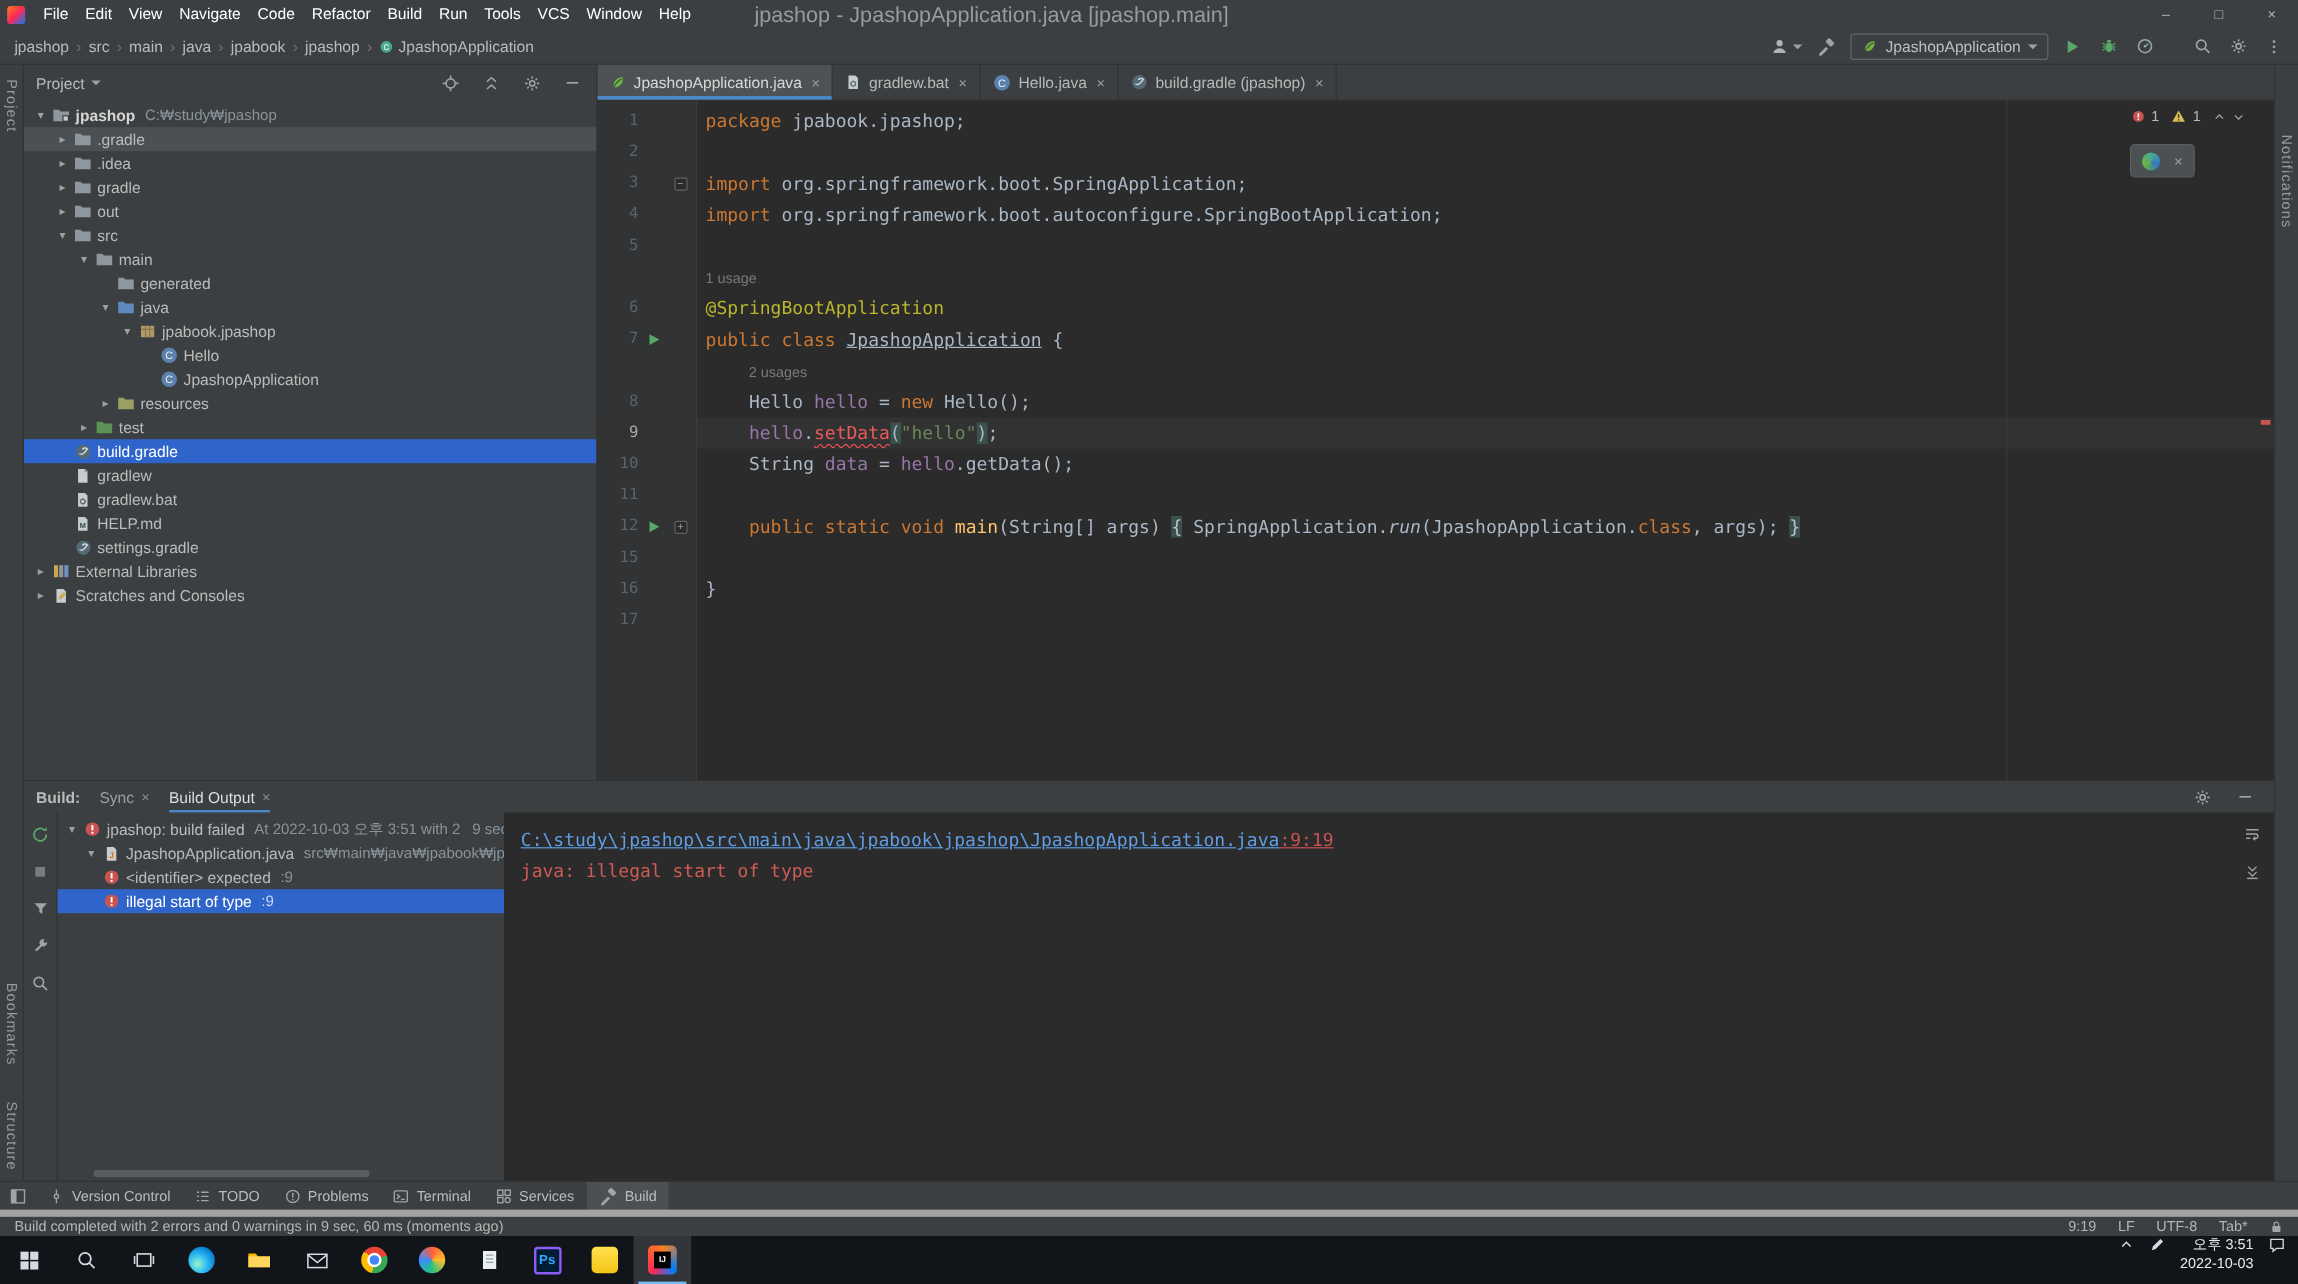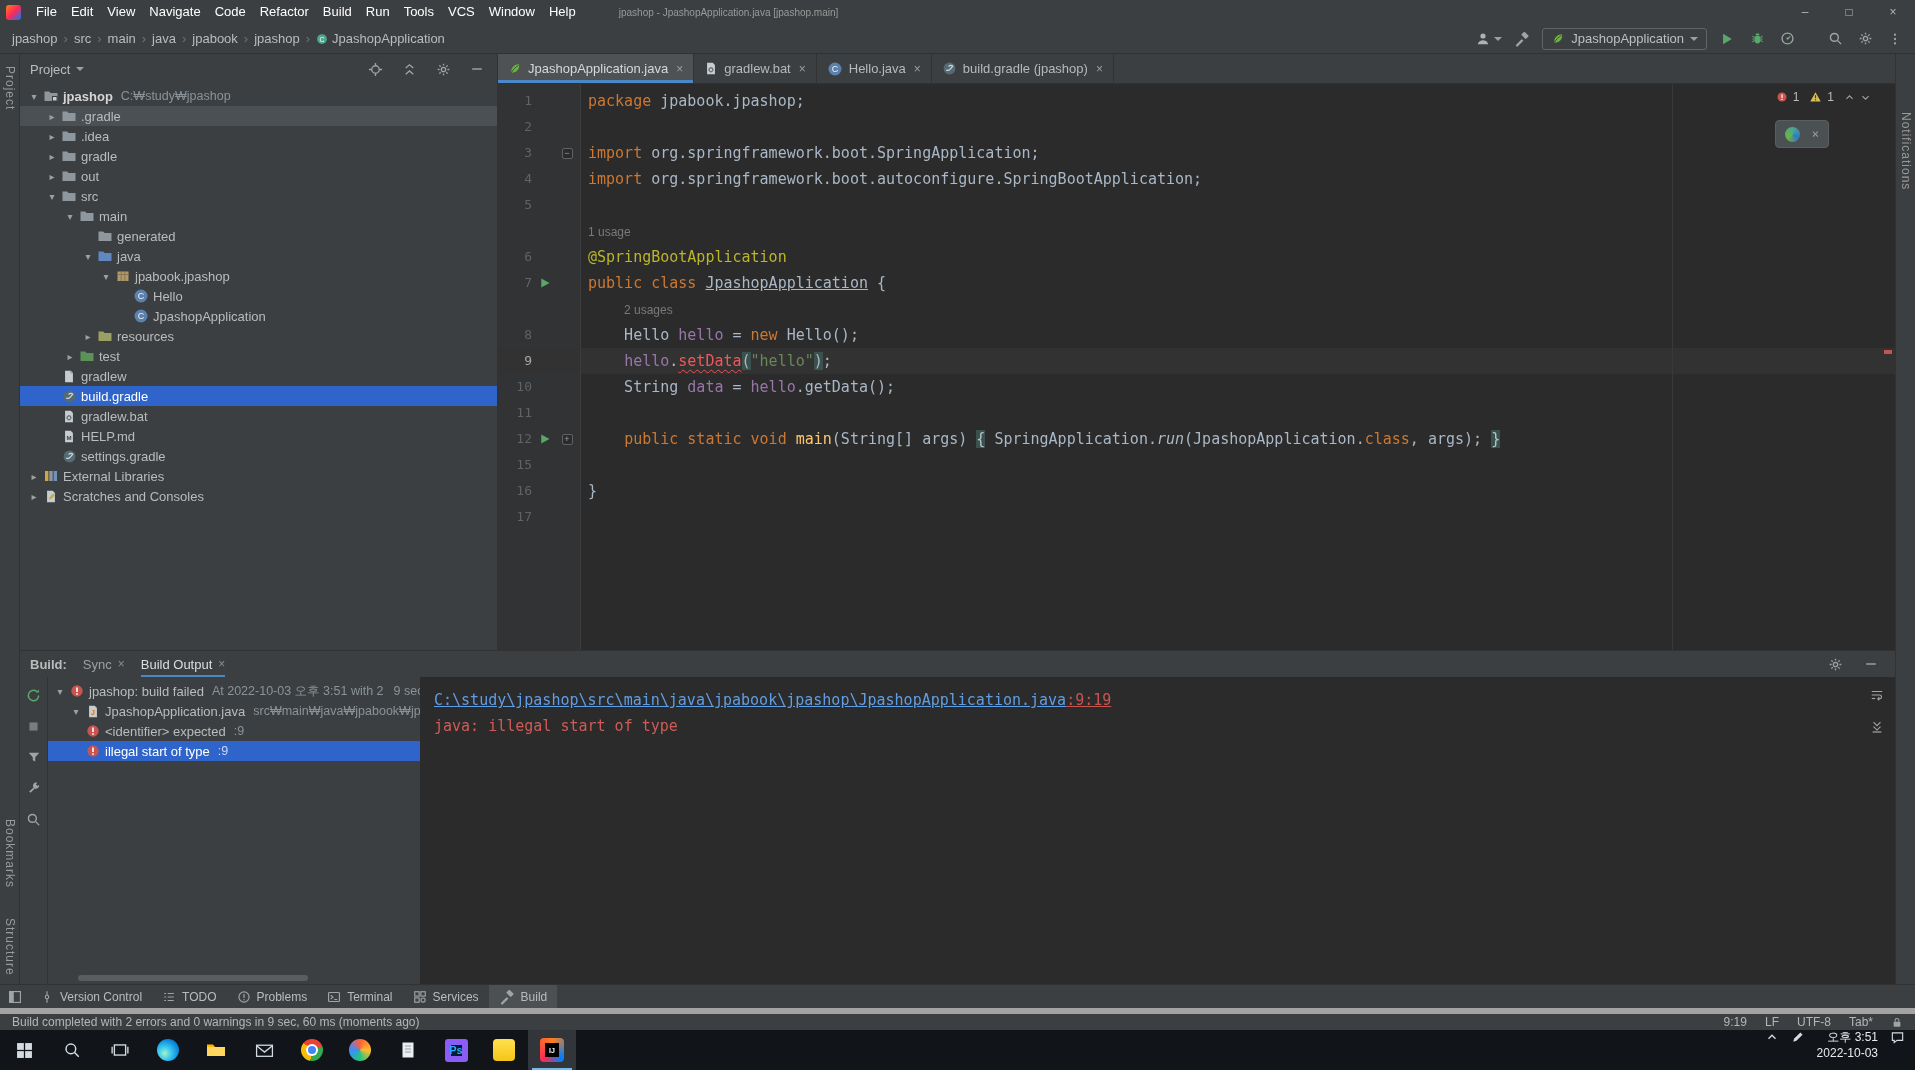--- a/index.html
+++ b/index.html
@@ -6,21 +6,21 @@
 html,body{width:1915px;height:1070px;overflow:hidden}
 body{background:#2b2b2b;color:#bbb;font-family:"Liberation Sans","DejaVu Sans",sans-serif;font-size:13px}
 #root{width:1915px;height:1070px;display:flex;flex-direction:column;position:relative}
 .icon{display:inline-flex;align-items:center;justify-content:center}
 .icon svg{display:block}
 
 #titlebar{height:24px;background:#3c3f41;display:flex;align-items:center;padding-left:6px;flex:none}
 .appicon{width:15px;height:15px;border-radius:3px;background:linear-gradient(135deg,#fc801d,#fe2857 50%,#007eff);margin-right:8px;flex:none}
 #menubar{display:flex}
 .menu-item{padding:0 7px;line-height:24px;color:#ffffff;font-size:13px}
-#wintitle{color:#9a9a9a;font-size:10px;margin-left:36px;white-space:nowrap}
+#wintitle{color:#9a9a9a;font-size:18px;margin-left:46px;white-space:nowrap}
 #wincontrols{margin-left:auto;display:flex;flex:none}
 .winbtn{width:44px;height:24px;display:flex;align-items:center;justify-content:center;color:#b4b4b4;font-size:12px}
 
 #toolbar{height:30px;background:#3c3f41;border-bottom:1px solid #323232;display:flex;align-items:center;padding:0 10px;flex:none}
 #breadcrumbs{display:flex;align-items:center;font-size:13px;color:#bbb}
 .bc-item{display:flex;align-items:center;gap:4px;padding:0 2px}
 .bc-sep{color:#6f7376;margin:0 4px}
 #tb-right{margin-left:auto;display:flex;align-items:center;gap:10px}
 .tbi{height:20px;min-width:20px;display:flex;align-items:center;justify-content:center;gap:3px}
 .caret-down{width:0;height:0;border-left:4px solid transparent;border-right:4px solid transparent;border-top:4px solid #9da0a2;display:inline-block}
@@ -124,21 +124,21 @@
 .tb-app.active{background:rgba(255,255,255,.14)}
 .tb-app.active::after{content:"";position:absolute;bottom:0;left:4px;right:4px;height:2px;background:#76b9ed}
 #tray{margin-left:auto;display:flex;align-items:flex-start;gap:12px;padding-right:10px}
 .tray-ic{display:flex;align-items:center}
 #clock{font-size:12px;color:#e8eaed;text-align:right;line-height:1.3;font-family:"Liberation Sans","DejaVu Sans",sans-serif}
 .edge-ic{display:block;width:22px;height:22px;border-radius:50%;background:radial-gradient(circle at 35% 65%,#9cf6c8 0%,#35c1f1 35%,#0a84d8 70%,#0452a0 100%)}
 .chrome-ic{position:relative;display:block;width:22px;height:22px;border-radius:50%;background:conic-gradient(from -50deg,#ea4335 0 33.3%,#34a853 0 66.6%,#fbbc05 0 100%)}
 .chrome-ic::before{content:"";position:absolute;inset:5px;border-radius:50%;background:#fff}
 .chrome-ic::after{content:"";position:absolute;inset:7px;border-radius:50%;background:#4285f4}
 .colorapp-ic{display:block;width:22px;height:22px;border-radius:50%;background:conic-gradient(#ff5e3a,#ffbd2e,#25c481,#3a8dff,#ff5e3a)}
-.ps-ic{display:flex;width:23px;height:23px;background:#001d33;border:6px solid #8b5cf6;border-radius:3px;color:#31a8ff;font-weight:700;font-size:11px;align-items:center;justify-content:center;font-family:"Liberation Sans",sans-serif}
+.ps-ic{display:flex;width:23px;height:23px;background:#001d33;border:2px solid #8b5cf6;border-radius:3px;color:#31a8ff;font-weight:700;font-size:11px;align-items:center;justify-content:center;font-family:"Liberation Sans",sans-serif}
 .yellow-ic{display:block;width:22px;height:22px;border-radius:4px;background:linear-gradient(180deg,#ffe14d,#f5c518)}
 .idea-ic{display:flex;width:24px;height:24px;border-radius:4px;background:conic-gradient(from 220deg,#fe2857,#fc801d 40%,#007eff 75%,#fe2857);align-items:center;justify-content:center}
 .idea-ic>span{width:14px;height:14px;background:#000;color:#fff;font-size:7px;font-weight:700;display:flex;align-items:center;justify-content:center;font-family:"Liberation Sans",sans-serif}
 </style>
 </head>
 <body>
 
 <div id="root">
   <div id="titlebar">
     <span class="appicon"></span>
@@ -470,39 +470,39 @@
               </div>
               <div class="trow" style="padding-left: 42px;">
                 <span class="chev">▸</span>
                 <span class="icon ticon">
                   <svg width="16" height="16" viewBox="0 0 16 16">
                     <path d="M1.5 3.5h4.6L7.6 5h6.9v8h-13z" fill="#5c9158"></path>
                   </svg>
                 </span>
                 <span class="tlabel">test</span>
               </div>
+              <div class="trow sel" style="padding-left: 24px;">
+                <span class="chev"></span>
+                <span class="icon ticon">
+                  <svg width="15" height="15" viewBox="0 0 16 16">
+                    <circle cx="8" cy="8" r="6.3" fill="#546a74"></circle>
+                    <path d="M4.5 9.5c1.5 1 2.5 1 4-.5s3-3.5 3-3.5c-1.5-1.5-3.5-1-4.5.5" fill="none" stroke="#cfd8dc" stroke-width="1.3"></path>
+                  </svg>
+                </span>
+                <span class="tlabel">build.gradle</span>
+              </div>
               <div class="trow" style="padding-left: 24px;">
                 <span class="chev"></span>
                 <span class="icon ticon">
                   <svg width="14" height="15" viewBox="0 0 16 16">
                     <path d="M3.5 1.5h6.5l2.5 2.5v10.5h-9z" fill="#c6ccd0"></path>
                     <path d="M10 1.5V4h2.5" fill="none" stroke="#8e979d"></path>
                   </svg>
                 </span>
                 <span class="tlabel">gradlew</span>
-              </div>
-              <div class="trow sel" style="padding-left: 24px;">
-                <span class="chev"></span>
-                <span class="icon ticon">
-                  <svg width="15" height="15" viewBox="0 0 16 16">
-                    <circle cx="8" cy="8" r="6.3" fill="#546a74"></circle>
-                    <path d="M4.5 9.5c1.5 1 2.5 1 4-.5s3-3.5 3-3.5c-1.5-1.5-3.5-1-4.5.5" fill="none" stroke="#cfd8dc" stroke-width="1.3"></path>
-                  </svg>
-                </span>
-                <span class="tlabel">build.gradle</span>
               </div>
               <div class="trow" style="padding-left: 24px;">
                 <span class="chev"></span>
                 <span class="icon ticon">
                   <svg width="14" height="15" viewBox="0 0 16 16">
                     <path d="M3.5 1.5h6.5l2.5 2.5v10.5h-9z" fill="#c6ccd0"></path>
                     <circle cx="8" cy="9.5" r="2.2" fill="none" stroke="#5f6a70" stroke-width="1.2"></circle>
                     <path d="M8 6.5v1M8 11.5v1M5.2 9.5h1M9.8 9.5h1" stroke="#5f6a70" stroke-width="1"></path>
                   </svg>
                 </span>

